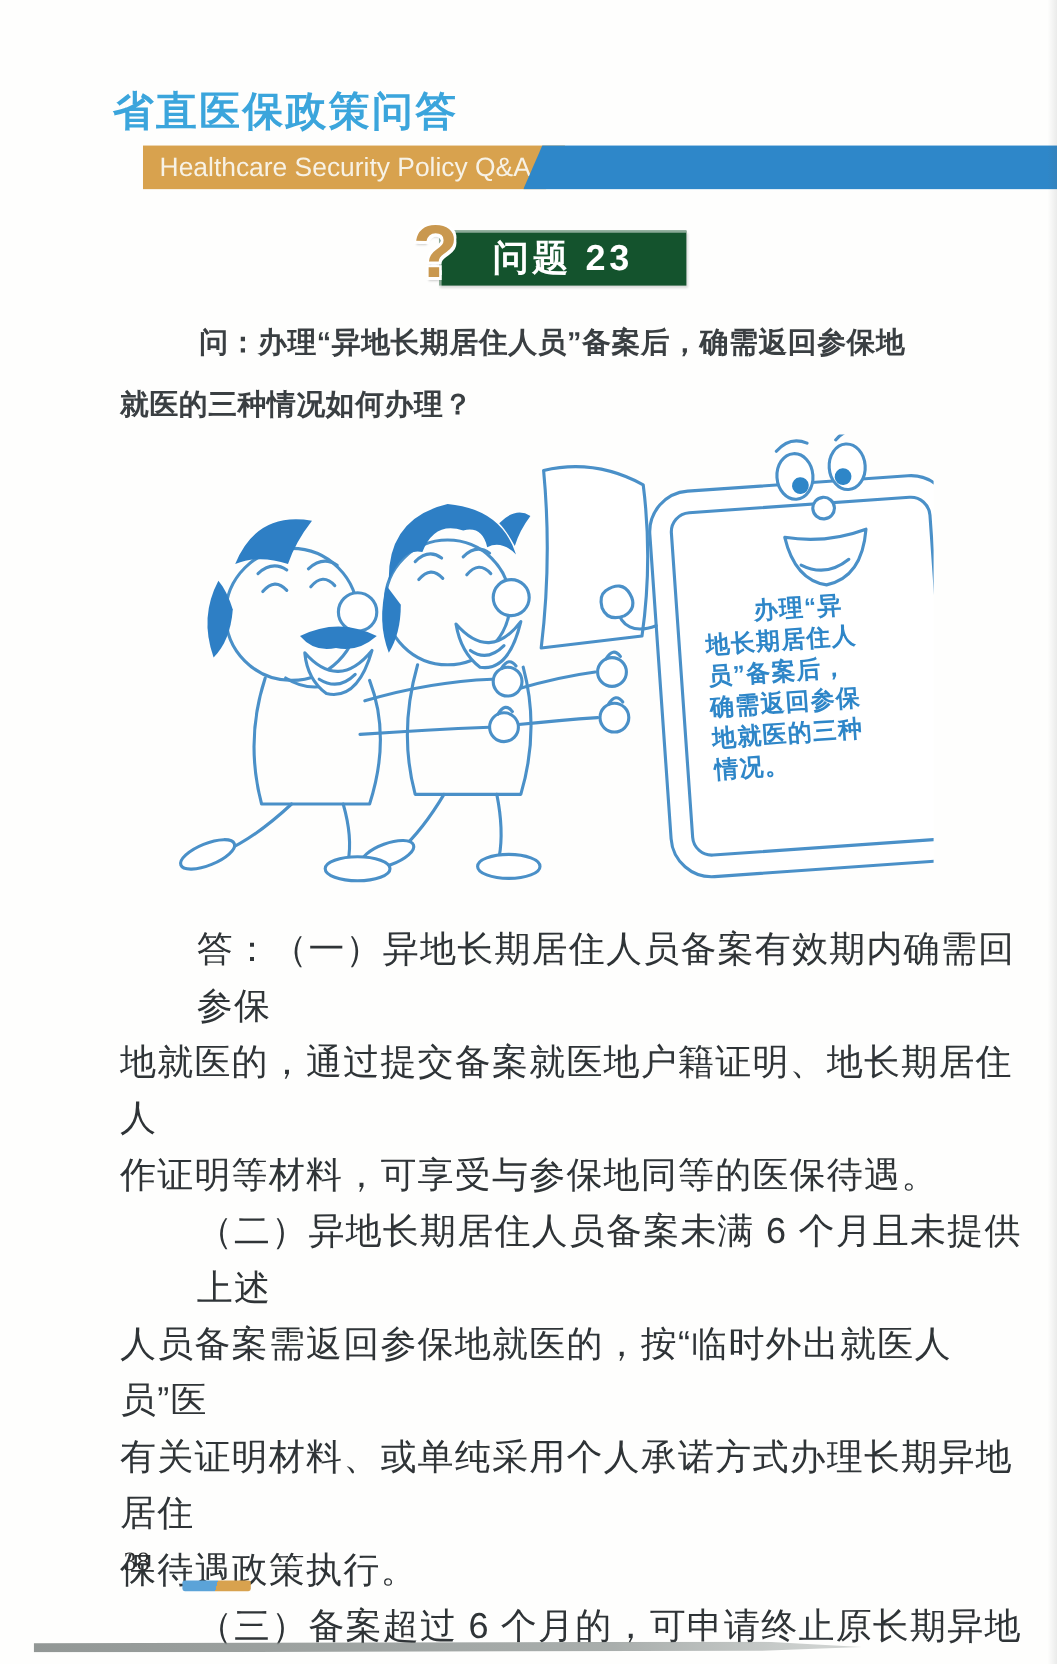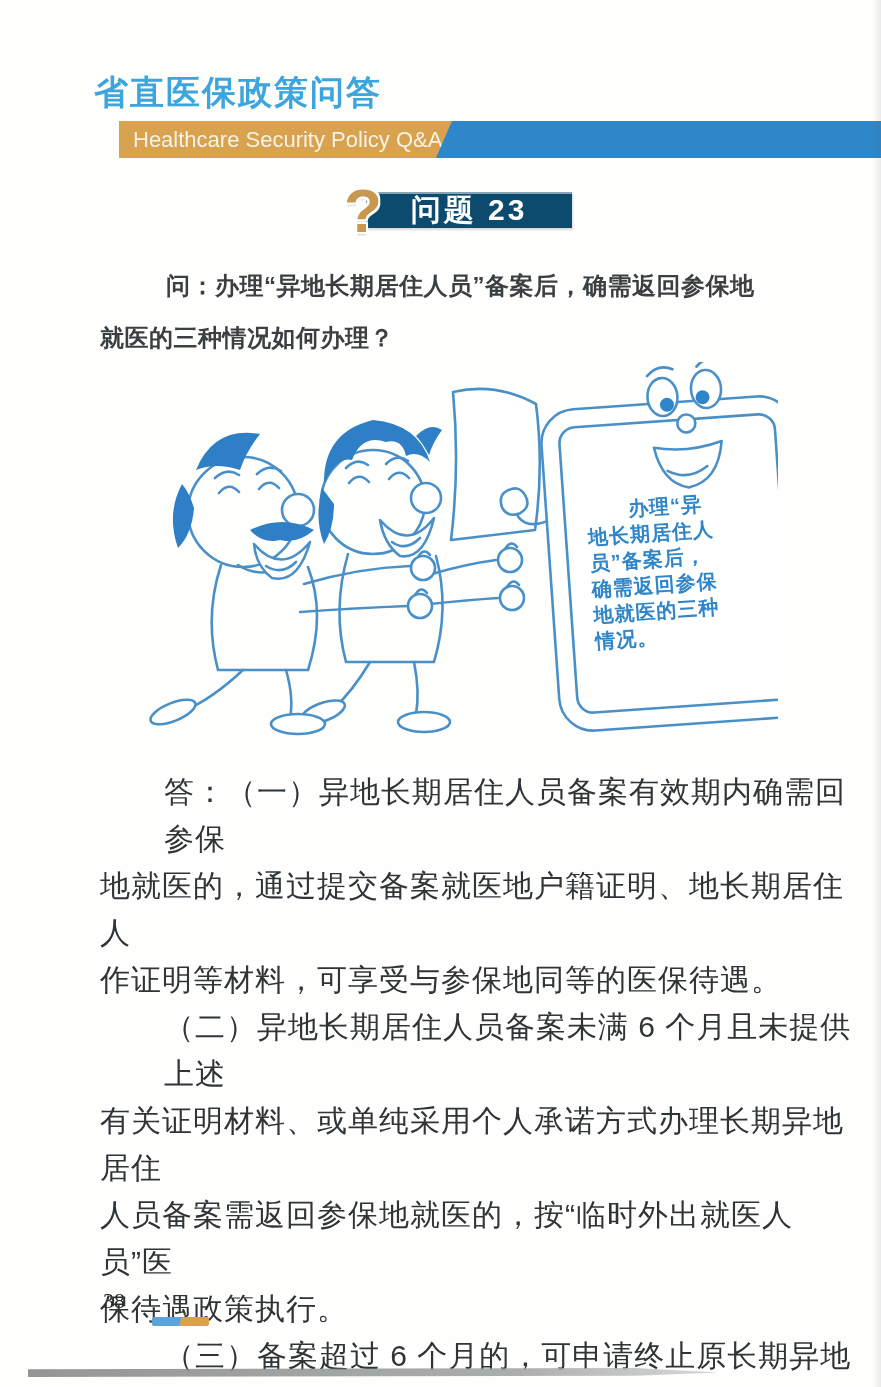--- a/index.html
+++ b/index.html
@@ -26,21 +26,21 @@
     padding-left:14px;box-sizing:border-box;white-space:nowrap;margin-left:31px;
   }
   .banner-blue{
     position:absolute;left:436px;top:0;right:0;height:37px;
     background:#2E87C9;
     clip-path:polygon(16px 0,100% 0,100% 100%,0 100%);
   }
   
   .badge{position:absolute;left:366px;top:192px;}
   .badge-rect{
-    width:206px;height:36px;background:#0c4a6e;
+    width:206px;height:46px;background:#14532d;
     box-shadow:inset 2px 2px 0 rgba(255,255,255,.5), 1px 2px 2px rgba(0,0,0,.15);
     color:#fff;font-size:30px;font-weight:bold;letter-spacing:3px;
     display:flex;align-items:center;justify-content:center;
   }
   .badge-qmark{
     position:absolute;left:-22px;top:-12px;
     font-size:62px;font-weight:800;color:#C9984F;
     text-shadow:-2px -2px 0 #fff,2px -2px 0 #fff,-2px 2px 0 #fff,2px 2px 0 #fff,0 3px 2px rgba(0,0,0,.2);
     line-height:1;
   }
@@ -185,22 +185,22 @@
         <text class="screen-text" x="472" y="280">情况。</text>
       </g>
     </g>
   </svg>
 
   <div class="answer">
     <div class="a-indent">答：（一）异地长期居住人员备案有效期内确需回参保</div>
     <div>地就医的，通过提交备案就医地户籍证明、地长期居住人</div>
     <div>作证明等材料，可享受与参保地同等的医保待遇。</div>
     <div class="a-indent">（二）异地长期居住人员备案未满 6 个月且未提供上述</div>
+    <div>人员备案需返回参保地就医的，按“临时外出就医人员”医</div>
     <div>有关证明材料、或单纯采用个人承诺方式办理长期异地居住</div>
-    <div>人员备案需返回参保地就医的，按“临时外出就医人员”医</div>
     <div>保待遇政策执行。</div>
     <div class="a-indent">（三）备案超过 6 个月的，可申请终止原长期异地就医</div>
 
   </div>
 
   <div class="page-number">38</div>
   <div class="footer-bar"></div>
   <div class="scan-shadow"></div>
   <div class="edge-shade"></div>
 

